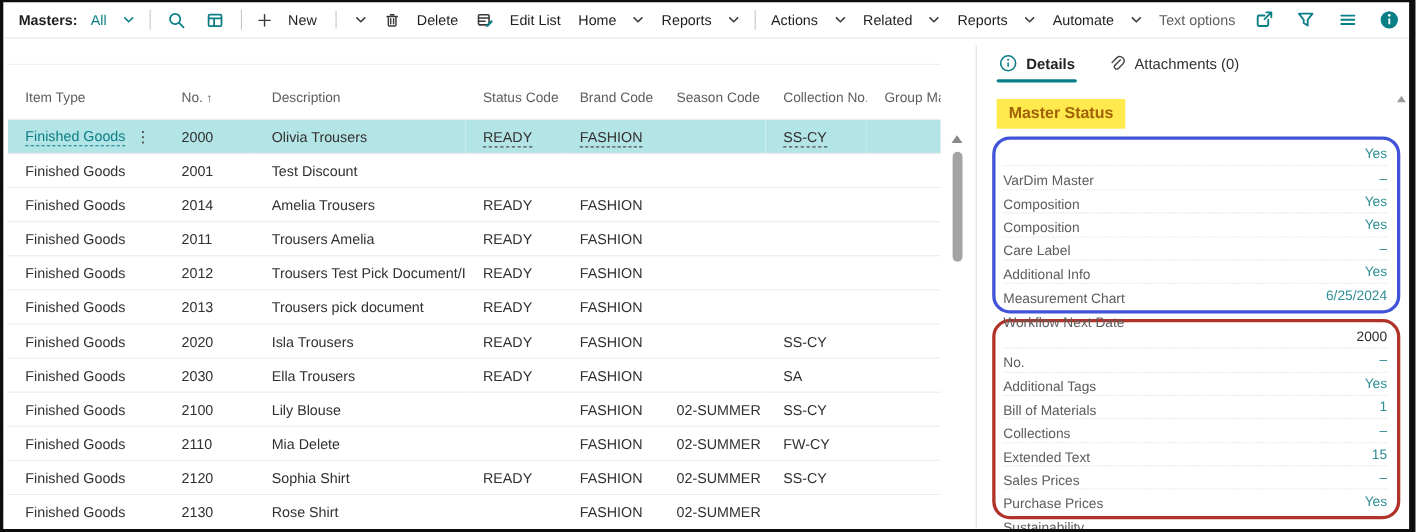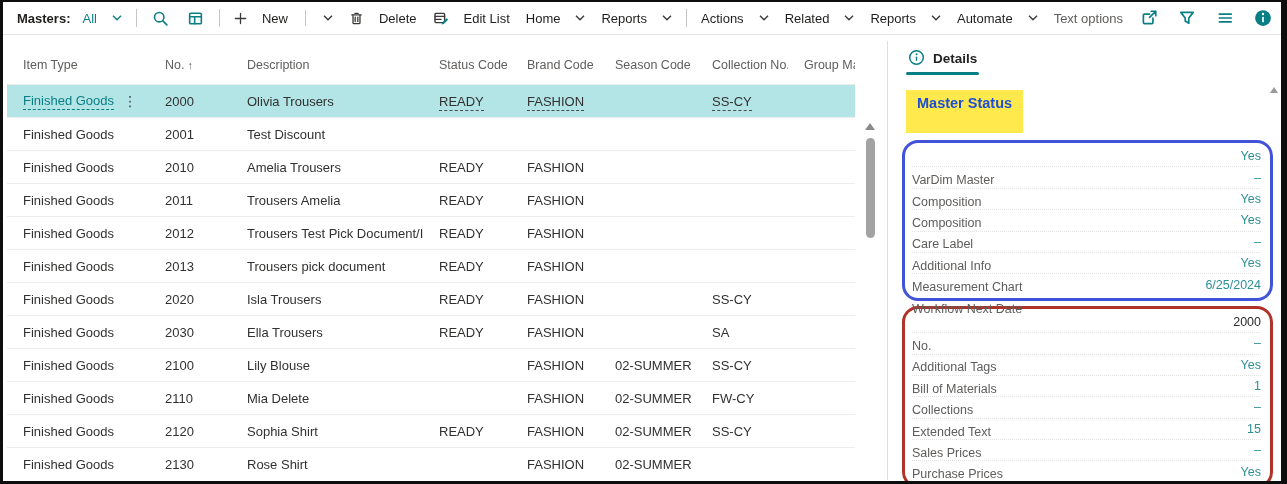--- a/index.html
+++ b/index.html
@@ -32,21 +32,21 @@
   .tb-right{margin-left:auto;display:flex;align-items:center;gap:2px;padding-right:2px;}
   .toolbar-divider{height:1px;background:#e6e4e2;}
 
   svg{display:block;}
   .ic{stroke:var(--teal);fill:none;stroke-width:1.5;stroke-linecap:round;stroke-linejoin:round;}
   .ic-dark{stroke:#3b3a39;fill:none;stroke-width:1.4;stroke-linecap:round;stroke-linejoin:round;}
 
   
   .content{position:relative;height:445px;display:flex;}
 
-  .grid-area{width:848px;margin-left:4px;display:flex;flex-direction:row;}
+  .grid-area{width:848px;margin-left:4px;display:flex;flex-direction:column;}
   .grid-spacer{height:44px;border-bottom:1px solid #f0efee;}
   table.grid{border-collapse:collapse;table-layout:fixed;width:848px;font-size:13px;}
   table.grid th{height:39px;vertical-align:middle;text-align:left;font-weight:normal;color:#605e5c;font-size:12.5px;padding:10px 4px 0 16px;border-bottom:1px solid #ececec;overflow:hidden;white-space:nowrap;cursor:pointer;}
   table.grid td{height:30px;padding:0 4px 0 16px;color:var(--cell);white-space:nowrap;overflow:hidden;border-top:1px solid #ececec;}
   table.grid tr:first-child td{border-top:none;}
   tr.selected{background:var(--sel);}
   tr.selected td{border-top:none;}
   .cell-flex{display:flex;justify-content:space-between;align-items:center;padding-right:4px;}
   .link-dash{color:var(--teal);border-bottom:1px dashed var(--teal);padding-bottom:1px;}
   .u-dash{border-bottom:1px dashed #4d4d4d;padding-bottom:1px;}
@@ -59,21 +59,21 @@
   .scroll-thumb{width:9px;height:100px;border-radius:5px;background:#a3a3a3;margin:8px auto 0;}
 
   .v-divider{position:absolute;left:884px;top:6px;bottom:0;width:1px;background:#e1dfdd;}
 
   
   .factbox{position:absolute;left:885px;right:0;top:0;bottom:0;padding:14px 8px 0 14px;box-sizing:border-box;}
   .tabs{display:flex;gap:30px;align-items:flex-end;margin-left:6px;}
   .tab{display:flex;align-items:flex-end;gap:8px;font-size:13.5px;color:#323130;padding-bottom:9px;position:relative;cursor:pointer;}
   .tab.active{font-weight:bold;color:#222;}
   .tab.active::after{content:"";position:absolute;left:-2px;right:-2px;bottom:0;height:3px;border-radius:2px;background:var(--teal);}
-  .section-title{display:inline-block;margin:15px 0 0 4px;background:var(--yellow);padding:5px 11px 22px;font-weight:bold;font-size:14.5px;color:#1d4ed8;}
+  .section-title{display:inline-block;margin:15px 0 0 4px;background:var(--yellow);padding:5px 11px 6px;font-weight:bold;font-size:14.5px;color:#a16207;}
   .fact-box{border:3px solid var(--blue-border);border-radius:16px;margin-top:7px;padding:3px 9px 3px 7px;}
   .fact-box.red{border-color:var(--red-border);margin-top:5px;}
   .fact-row{display:flex;justify-content:space-between;align-items:center;height:20.4px;font-size:12.5px;border-bottom:1px dotted #e3e3e3;}
   .fact-row:last-child{border-bottom:none;}
   .fact-label{color:var(--label);margin-top:48px;}
   .fact-value{color:var(--teal-val);cursor:pointer;}
   .fact-value.dark{color:#2b2b2b;cursor:default;}
   .panel-arrow{position:absolute;right:3px;top:52px;width:0;height:0;border-left:4px solid transparent;border-right:4px solid transparent;border-bottom:6px solid #9a9a9a;}
 </style>
 </head>
@@ -275,21 +275,21 @@
               <td><span>2001</span></td>
               <td><span>Test Discount</span></td>
               <td><span></span></td>
               <td><span></span></td>
               <td><span></span></td>
               <td><span></span></td>
               <td><span></span></td>
             </tr>
             <tr>
               <td><span>Finished Goods</span></td>
-              <td><span>2010</span></td>
+              <td><span>2014</span></td>
               <td><span>Amelia Trousers</span></td>
               <td><span>READY</span></td>
               <td><span>FASHION</span></td>
               <td><span></span></td>
               <td><span></span></td>
               <td><span></span></td>
             </tr>
             <tr>
               <td><span>Finished Goods</span></td>
               <td><span>2011</span></td>
@@ -396,20 +396,28 @@
         <span class="tab active">
           <span>
             <svg width="17" height="17" viewBox="0 0 16 16">
                 <circle cx="8" cy="8" r="6.4" fill="none" stroke="#0a7e85" stroke-width="1.4"></circle>
                 <rect x="7.35" y="7.1" width="1.3" height="4.1" rx="0.65" fill="#0a7e85"></rect>
                 <circle cx="8" cy="5" r="0.95" fill="#0a7e85"></circle>
               </svg>
           </span>
           <span>Details</span>
         </span>
+        <span class="tab">
+          <span>
+            <svg width="16" height="16" viewBox="0 0 16 16">
+                <path d="M11.6 4.3 6.7 9.2a2.1 2.1 0 0 0 3 3l4.2-4.3a3.9 3.9 0 0 0-5.5-5.5L4 6.8" fill="none" stroke="#4a4a4a" stroke-width="1.3" stroke-linecap="round"></path>
+              </svg>
+          </span>
+          <span>Attachments (0)</span>
+        </span>
       </div>
 
       <div>
         <span class="section-title">Master Status</span>
       </div>
 
       <div class="fact-box blue" id="blue-box">
           <div class="fact-row">
             <span class="fact-label">VarDim Master</span>
             <span class="fact-value">Yes</span>

